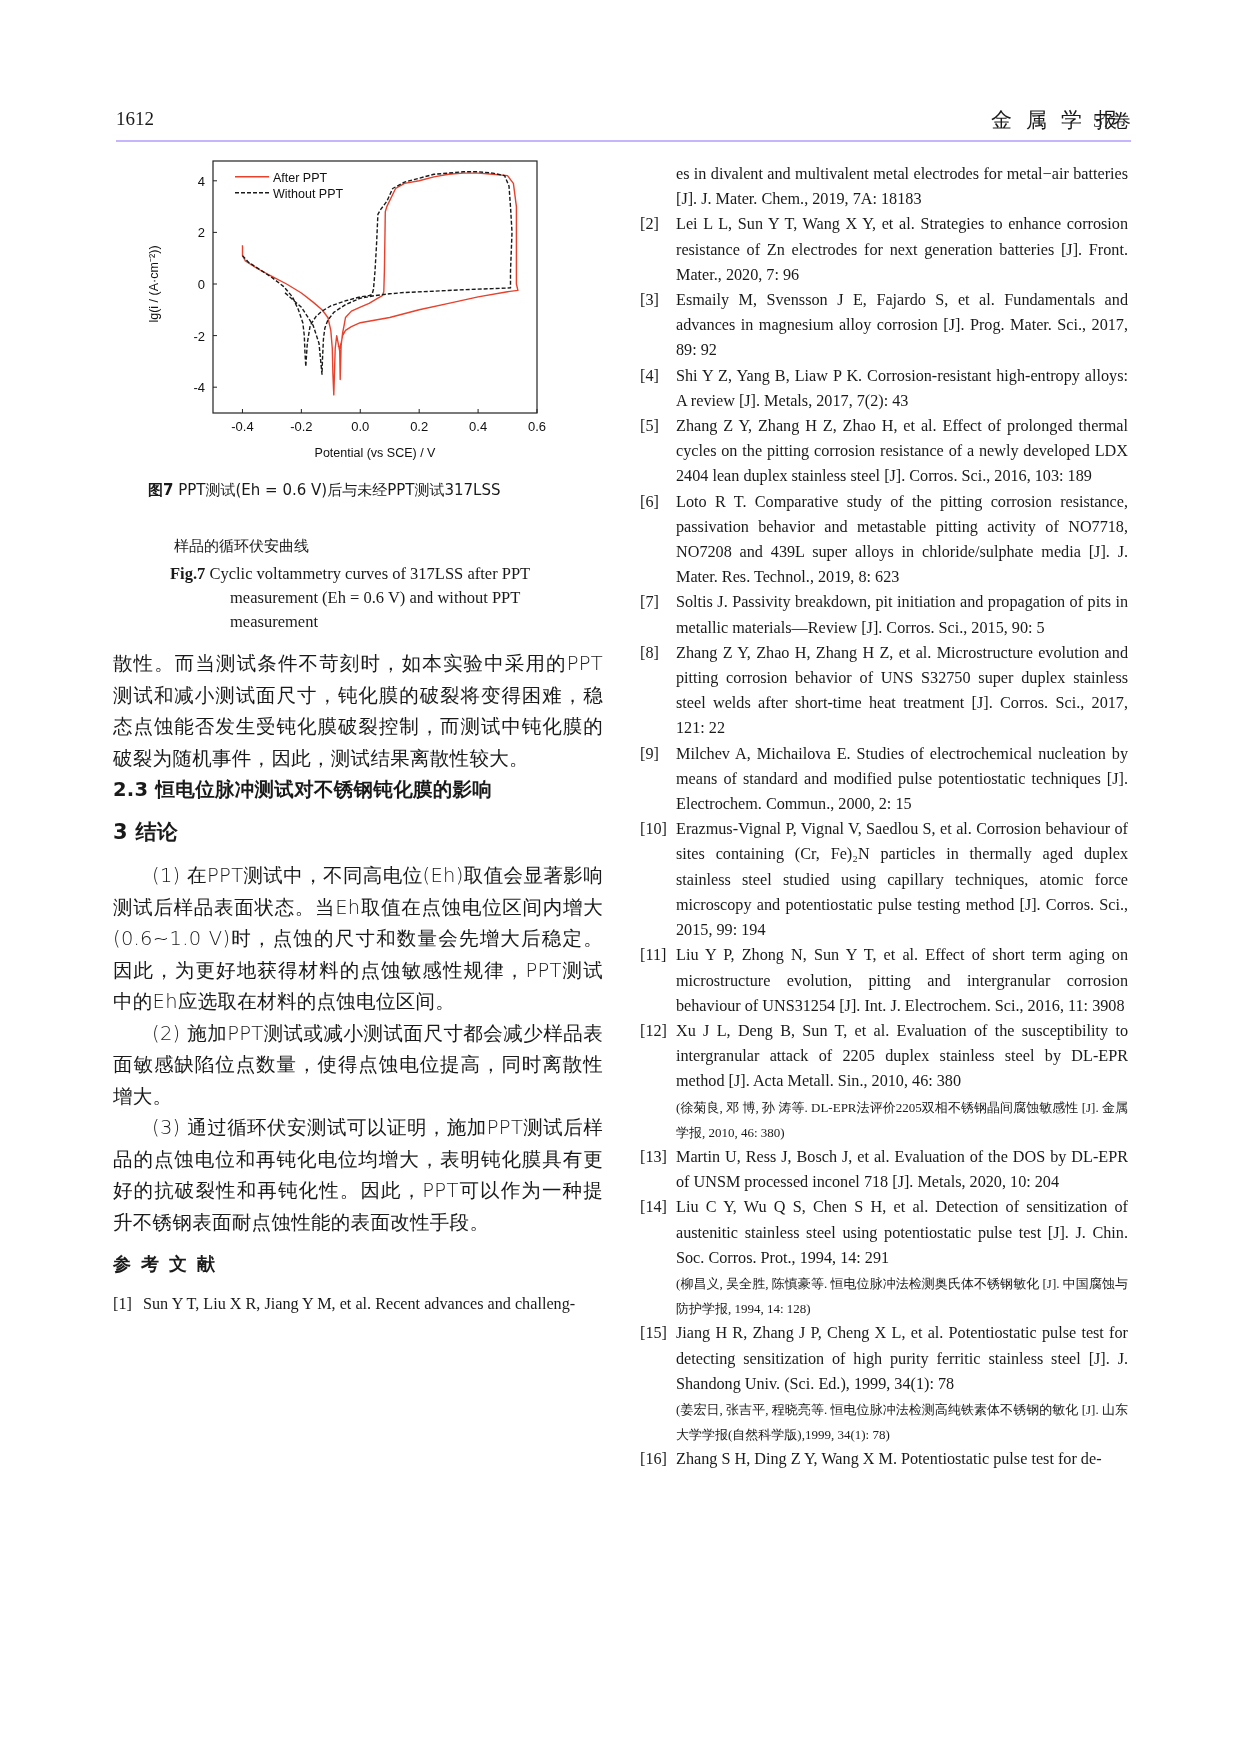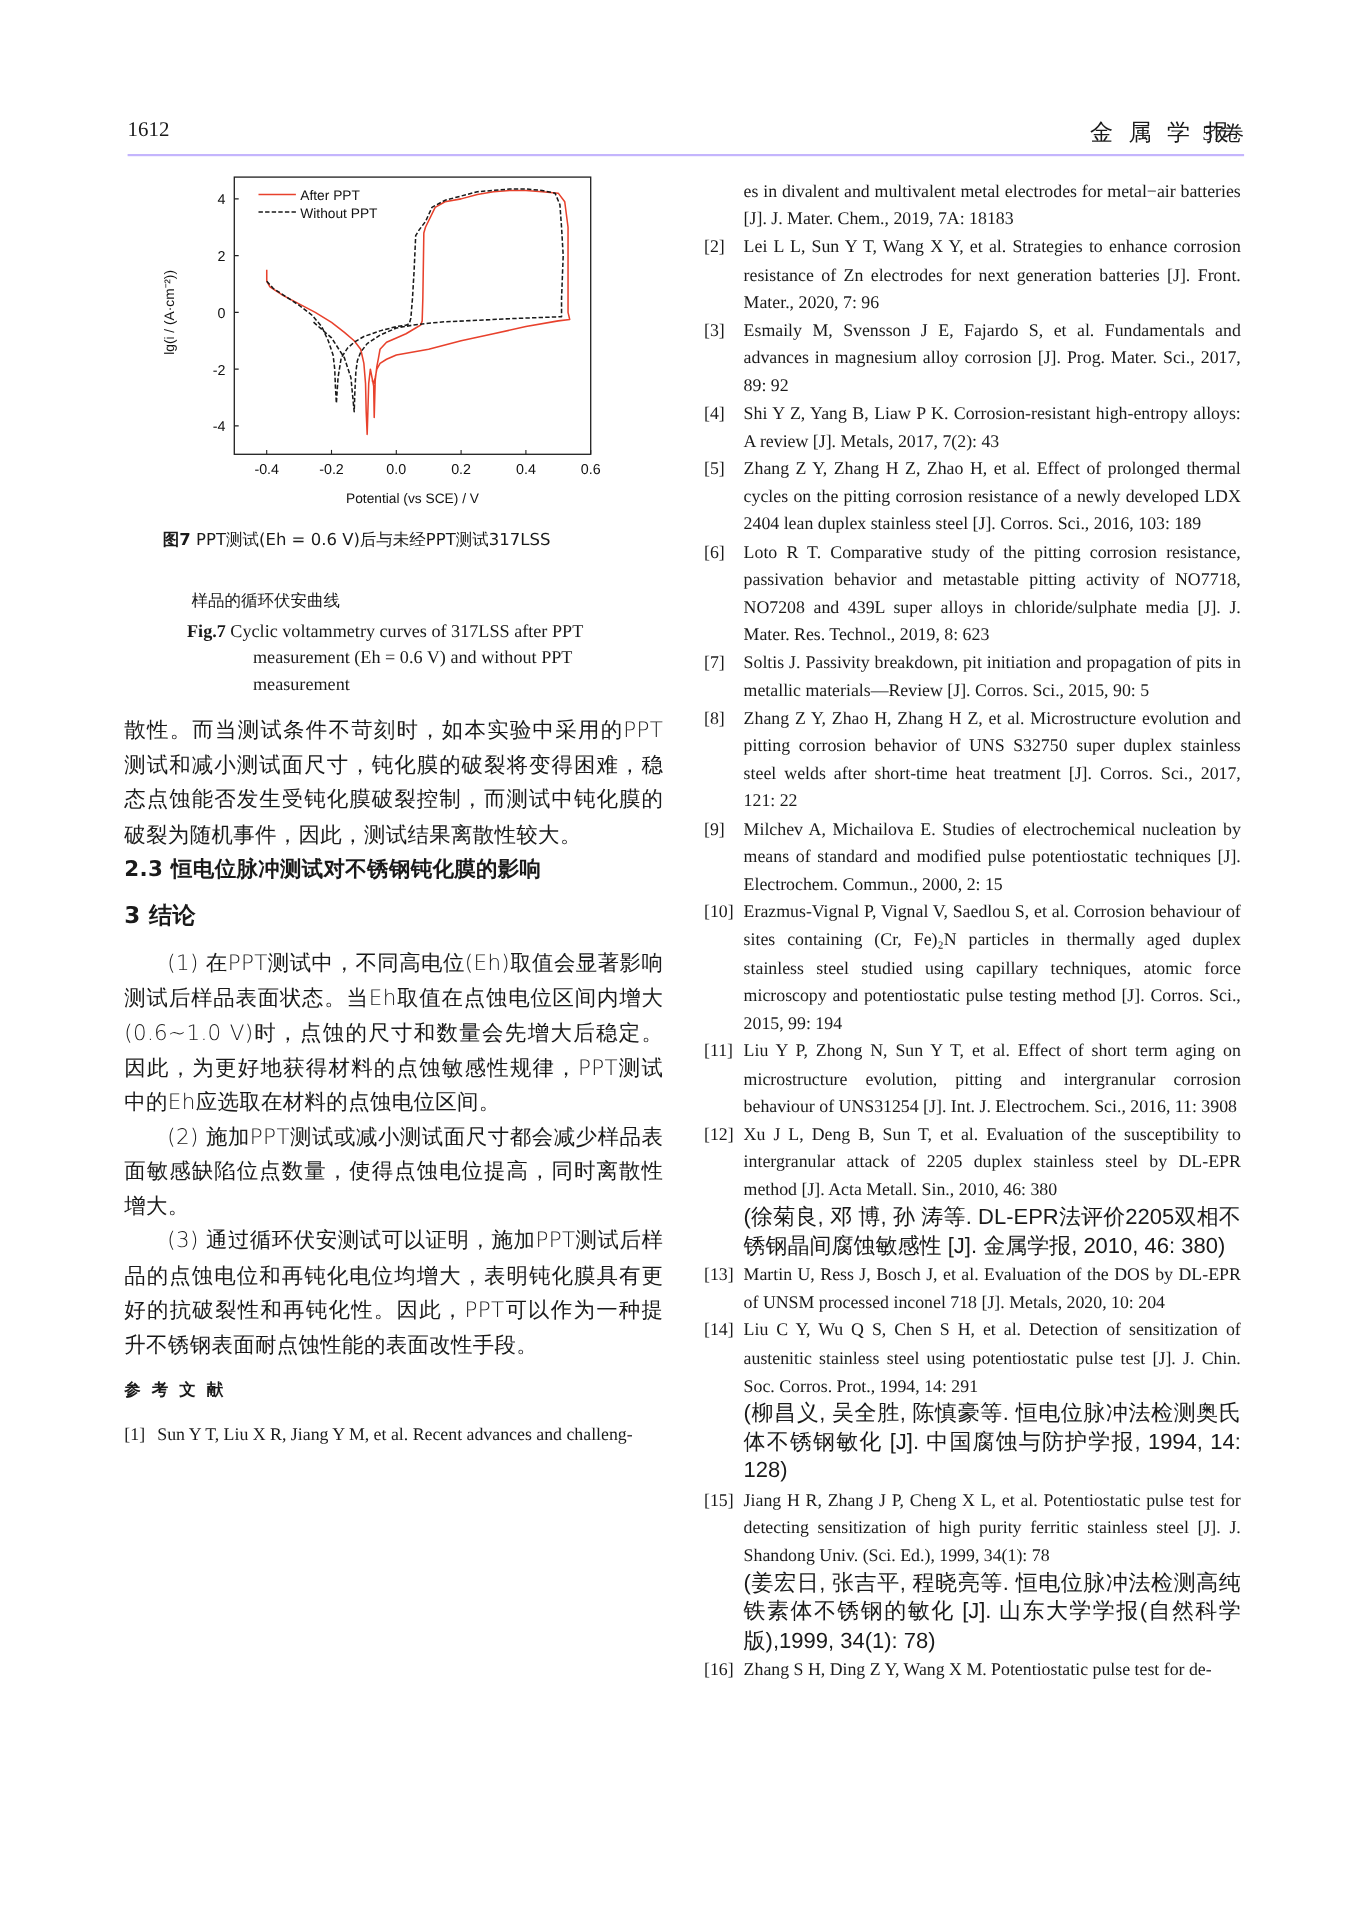--- a/index.html
+++ b/index.html
@@ -23,27 +23,27 @@
   .caption .cn .cont { padding-left: 26px; display: block; margin-top: 32px; }
   .caption .en { margin-top: 4px; padding-left: 45px; text-indent: -45px; padding-left: 117px; text-indent: -60px; }
   .caption .en .lbl { font-weight: bold; }
 
   .body-text { font-family: "DejaVu Sans", sans-serif; font-size: 19.5px; line-height: 31.5px;
                text-align: justify; letter-spacing: 0.3px; font-weight: 300; }
   .body-text p { margin: 0; }
   .body-text .indent { text-indent: 2em; }
   .sec-head { font-family: "DejaVu Sans", sans-serif; font-weight: bold; font-size: 19.5px; line-height: 32px; margin: 0; }
   .sec-head.big { font-size: 21px; margin: 10px 0 12px; }
-  .ref-head { font-family: "DejaVu Sans", sans-serif; font-size: 15px; letter-spacing: 10px; margin: 10px 0 12px; font-weight: bold; }
+  .ref-head { font-family: "DejaVu Sans", sans-serif; font-size: 18px; letter-spacing: 10px; margin: 10px 0 12px; font-weight: bold; }
 
   .refs { font-size: 16.2px; line-height: 25.2px; }
   .ref { display: flex; text-align: justify; }
   .ref .rn { width: 36px; flex: 0 0 36px; }
   .ref .rt { flex: 1; }
-  .ref .rt .zh { font-family: Liberation Sans, sans-serif; font-size: 20px; font-weight: 300; }
+  .ref .rt .zh { font-family: Liberation Serif, serif; font-size: 13px; font-weight: 300; }
   .refs-left .ref .rn { width: 30px; flex: 0 0 30px; }
 </style>
 </head>
 <body>
 
 <div class="header">
   <span class="pnum">1612</span>
   <div class="jname">金属学报</div>
   <span class="vol">57卷</span>
 </div>

